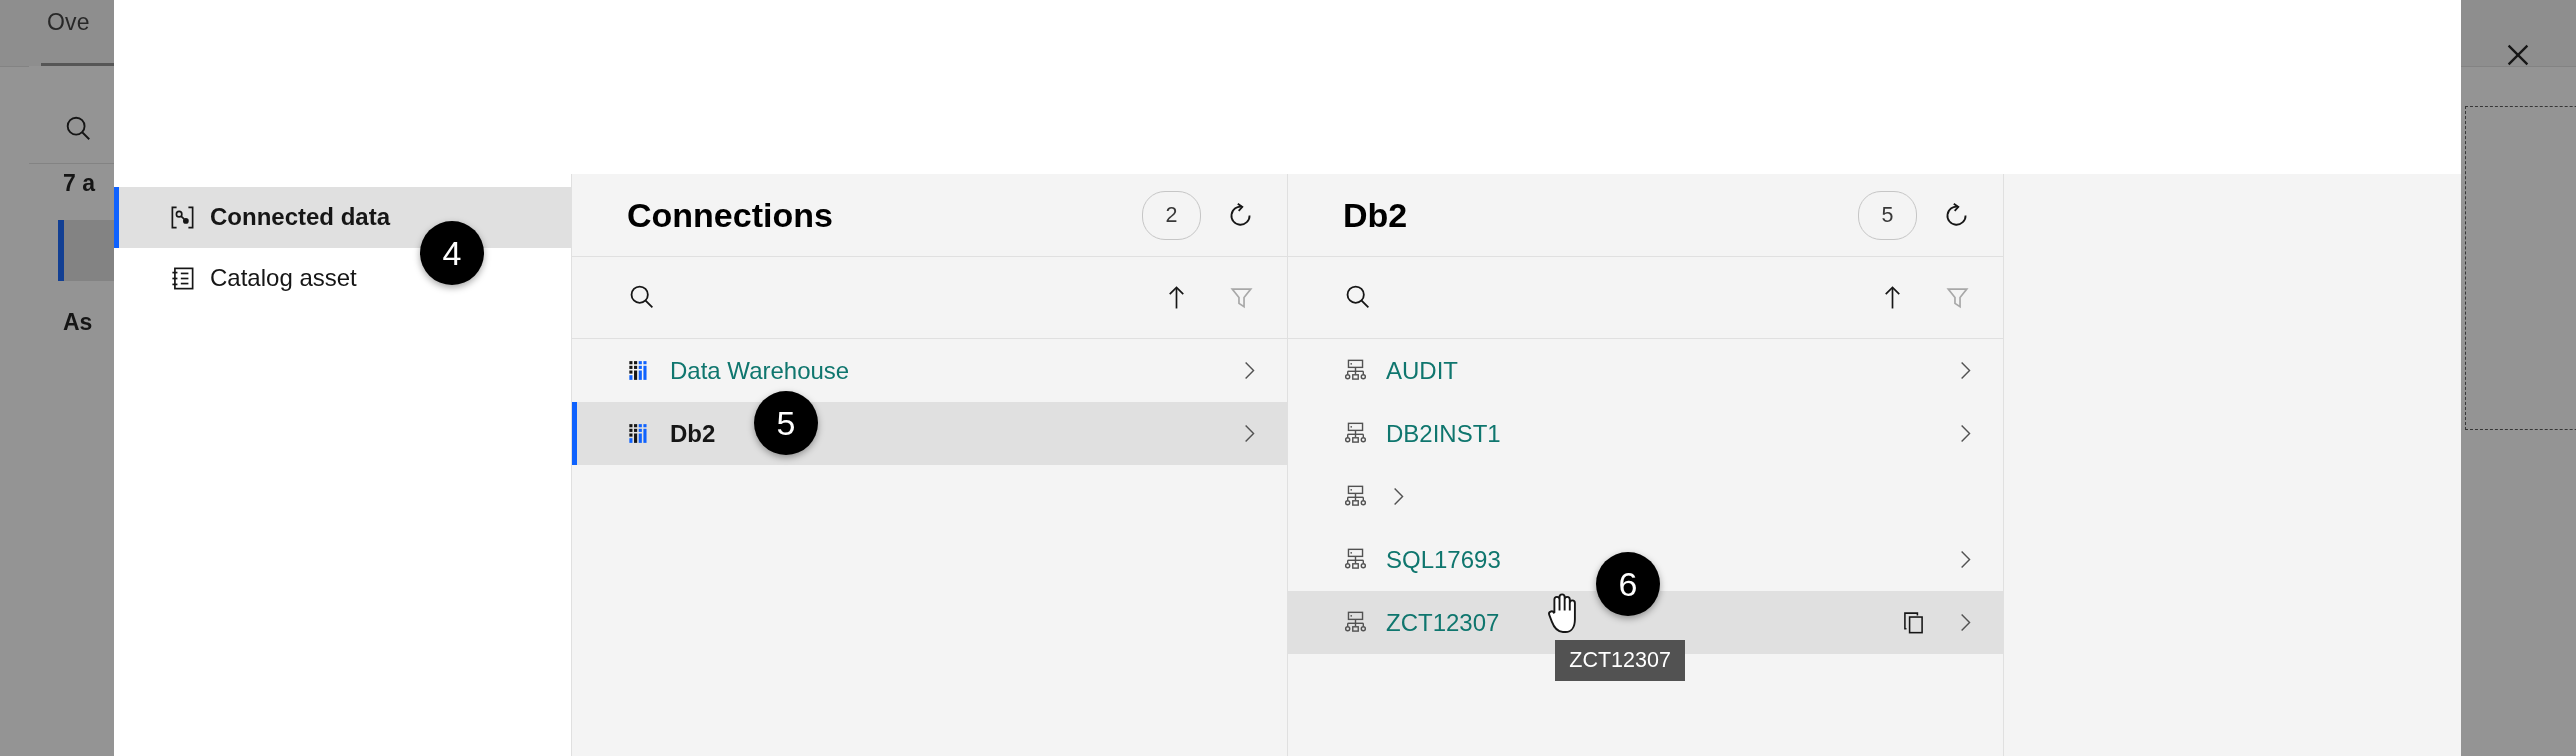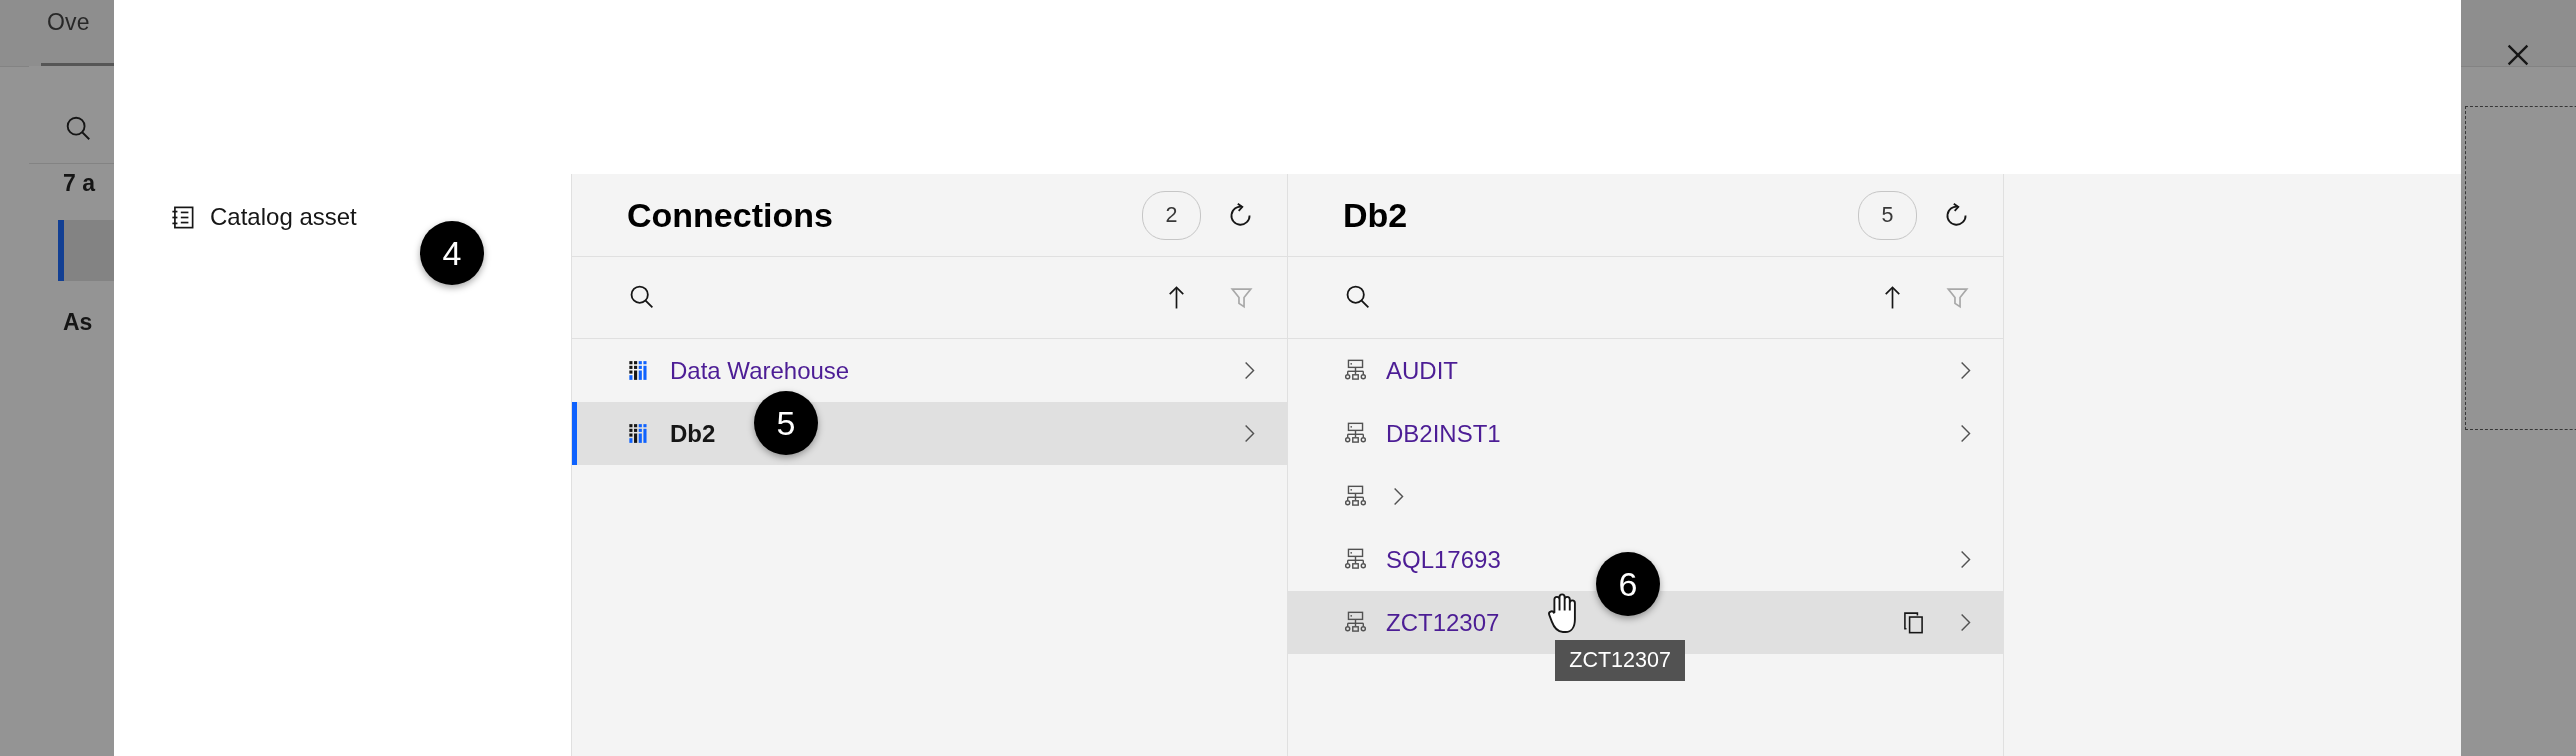--- a/index.html
+++ b/index.html
@@ -56,21 +56,21 @@
   .col-pill{min-width:32px;height:47px;padding:0 12.5px;border:0.9px solid #c6c6c6;border-radius:23px;
     display:flex;align-items:center;justify-content:center;font-size:21.5px;color:#393939;background:#f4f4f4;cursor:pointer;}
   .col-refresh{margin-left:25px;display:flex;align-items:center;cursor:pointer;}
   .col-toolbar{height:82px;display:flex;align-items:center;padding:0 32px 0 55px;border-bottom:0.9px solid #e0e0e0;box-sizing:border-box;}
   .tb-spacer{flex:1;}
   .tb-btn{margin-left:38px;display:flex;align-items:center;cursor:pointer;}
 
   .row{height:63px;display:flex;align-items:center;padding-left:55px;padding-right:27px;
        position:relative;cursor:pointer;box-sizing:border-box;}
   .row .r-ico{width:43px;display:flex;align-items:center;}
-  .row .r-lbl{flex:1;font-size:24px;color:#4c1d95;}
+  .row .r-lbl{flex:1;font-size:24px;color:#0f766e;}
   .row.selected{background:#e0e0e0;}
   .row.selected .r-lbl{color:#161616;font-weight:700;}
   .row.selected::before{content:"";position:absolute;left:0;top:0;width:5.4px;height:100%;background:#0f62fe;}
   .row.hovered{background:#e0e0e0;}
   .row .r-copy{margin-right:27px;display:flex;align-items:center;}
   .row .r-chev{display:flex;align-items:center;}
 
   .col-empty{flex:1;background:#f4f4f4;border-left:0.9px solid #e0e0e0;}
 
   
@@ -126,20 +126,32 @@
   </svg>
 </div>
 
 <div id="modal">
 
 
   <div class="m-body">
 
     <div class="nav-col">
 
+      <div class="nav-item selected">
+        <span class="nav-ico">
+          <svg width="27" height="27" viewBox="0 0 32 32">
+            <polyline points="9,4 4,4 4,28 9,28" fill="none" stroke="#161616" stroke-width="2"></polyline>
+            <polyline points="23,4 28,4 28,28 23,28" fill="none" stroke="#161616" stroke-width="2"></polyline>
+            <circle cx="12" cy="12" r="3.2" fill="none" stroke="#161616" stroke-width="2"></circle>
+            <line x1="14.3" y1="14.3" x2="18" y2="18" stroke="#161616" stroke-width="2"></line>
+            <circle cx="20" cy="20" r="3.4" fill="#161616"></circle>
+          </svg>
+        </span>
+        <span class="nav-lbl">Connected data</span>
+      </div>
 
       <div class="nav-item">
         <span class="nav-ico">
           <svg width="27" height="27" viewBox="0 0 32 32">
             <rect x="7" y="4" width="21" height="24" fill="none" stroke="#161616" stroke-width="2"></rect>
             <line x1="4" y1="9" x2="10" y2="9" stroke="#161616" stroke-width="2"></line>
             <line x1="4" y1="16" x2="10" y2="16" stroke="#161616" stroke-width="2"></line>
             <line x1="4" y1="23" x2="10" y2="23" stroke="#161616" stroke-width="2"></line>
             <line x1="14" y1="10" x2="23" y2="10" stroke="#161616" stroke-width="2"></line>
             <line x1="14" y1="16" x2="23" y2="16" stroke="#161616" stroke-width="2"></line>

